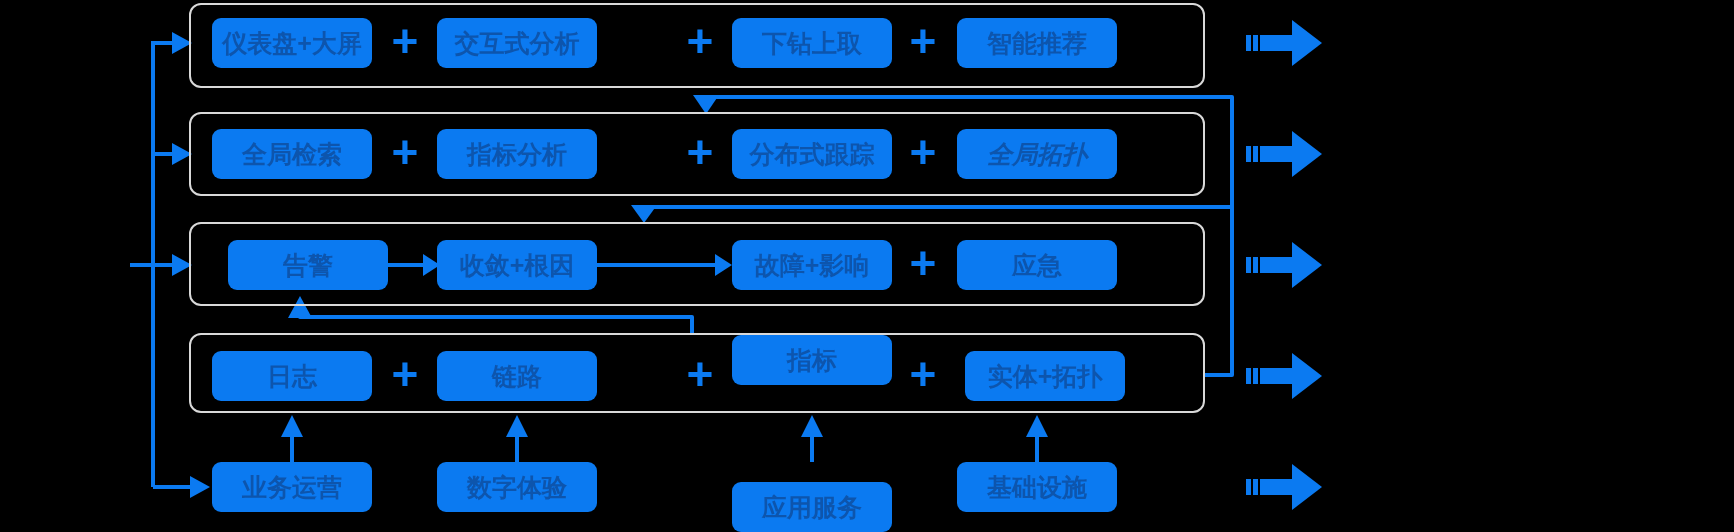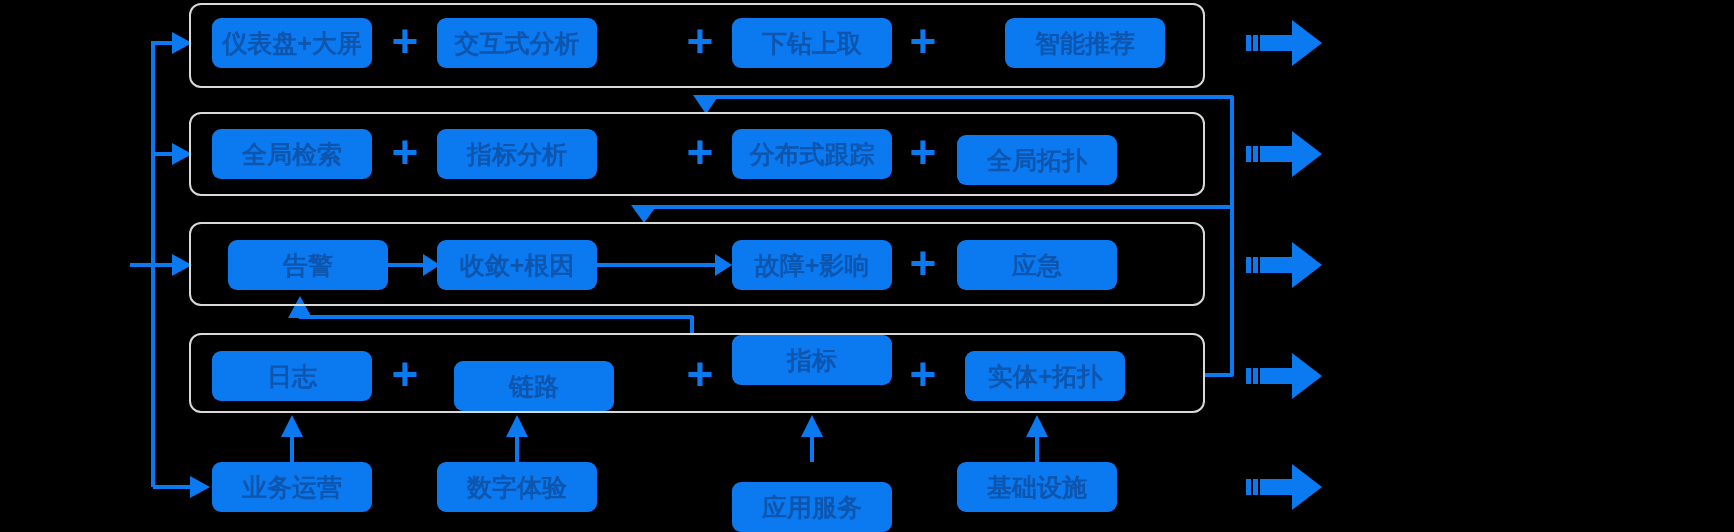--- a/index.html
+++ b/index.html
@@ -102,41 +102,41 @@
           <rect x="1260" y="479" width="34" height="16"></rect>
           <polygon points="1292,464 1322,487 1292,510"></polygon>
         </g>
       </g>
   </svg>
 
 <div class="group" style="top: 3px; height: 85px;"></div>
     <div class="node" style="left: 212px; top: 18px;">仪表盘+大屏</div>
     <div class="node" style="left: 437px; top: 18px;">交互式分析</div>
     <div class="node" style="left: 732px; top: 18px;">下钻上取</div>
-    <div class="node" style="left: 957px; top: 18px; margin-left: 48px;">智能推荐</div>
+    <div class="node" style="left: 957px; top: 18px;">智能推荐</div>
     <span class="plus" style="left: 405px; top: 43px;">+</span>
     <span class="plus" style="left: 700px; top: 43px;">+</span>
     <span class="plus" style="left: 923px; top: 43px;">+</span>
     <div class="group" style="top: 112px; height: 84px;"></div>
     <div class="node" style="left: 437px; top: 129px;">指标分析</div>
     <div class="node" style="left: 212px; top: 129px;">全局检索</div>
     <div class="node" style="left: 732px; top: 129px;">分布式跟踪</div>
-    <div class="node" style="left: 957px; top: 135px;">全局拓扑</div>
+    <div class="node" style="left: 957px; top: 129px; font-style: italic;">全局拓扑</div>
     <span class="plus" style="left: 405px; top: 154px;">+</span>
     <span class="plus" style="left: 700px; top: 154px;">+</span>
     <span class="plus" style="left: 923px; top: 154px;">+</span>
     <div class="group" style="top: 222px; height: 84px;"></div>
     <div class="node" style="left: 228px; top: 240px;">告警</div>
     <div class="node" style="left: 437px; top: 240px;">收敛+根因</div>
     <div class="node" style="left: 732px; top: 240px;">故障+影响</div>
     <div class="node" style="left: 957px; top: 240px;">应急</div>
     <span class="plus" style="left: 923px; top: 265px;">+</span>
     <div class="group" style="top: 333px; height: 80px;"></div>
     <div class="node" style="left: 212px; top: 351px;">日志</div>
-    <div class="node" style="left: 437px; top: 361px; margin-left: 17px;">链路</div>
+    <div class="node" style="left: 437px; top: 351px;">链路</div>
     <div class="node" style="left: 732px; top: 335px;">指标</div>
     <div class="node" style="left: 957px; top: 351px; margin-left: 8px;">实体+拓扑</div>
     <span class="plus" style="left: 405px; top: 376px;">+</span>
     <span class="plus" style="left: 700px; top: 376px;">+</span>
     <span class="plus" style="left: 923px; top: 376px;">+</span>
     <div class="node" style="left: 212px; top: 462px;">业务运营</div>
     <div class="node" style="left: 437px; top: 462px;">数字体验</div>
     <div class="node" style="left: 732px; top: 462px; margin-top: 20px;">应用服务</div>
     <div class="node" style="left: 957px; top: 462px;">基础设施</div>
   </div>

